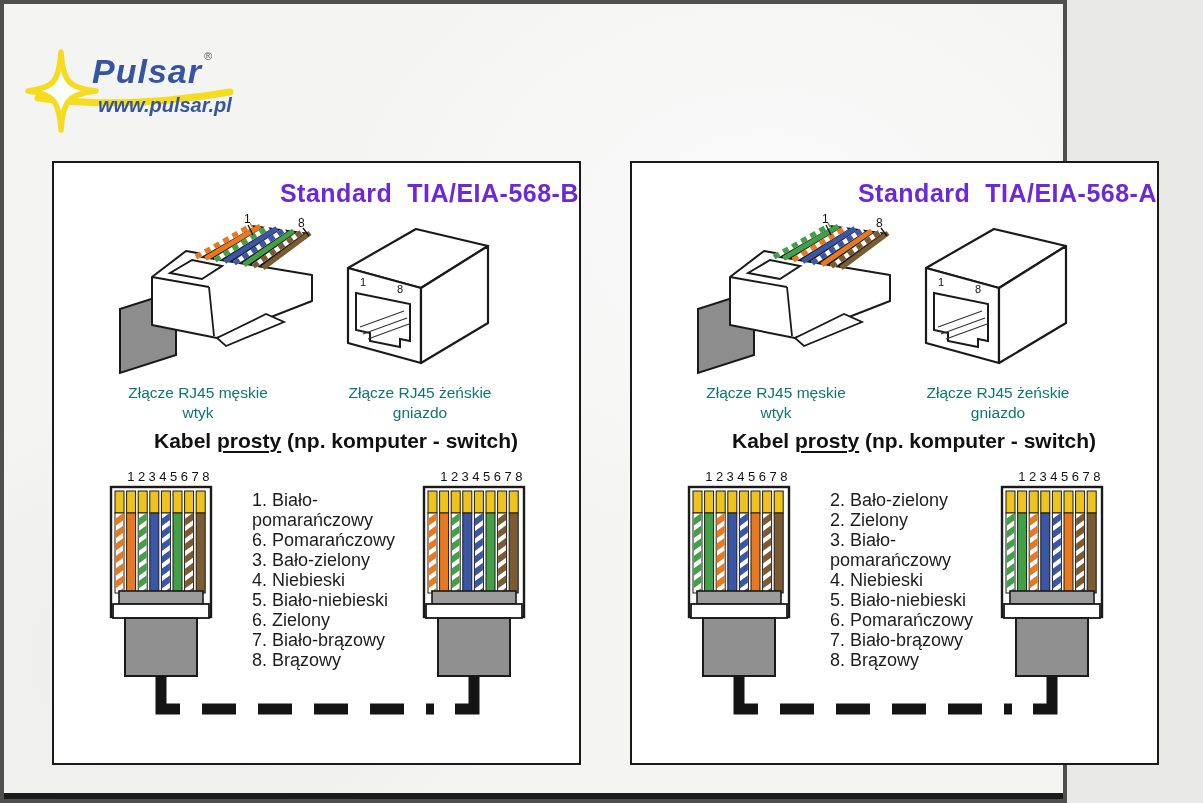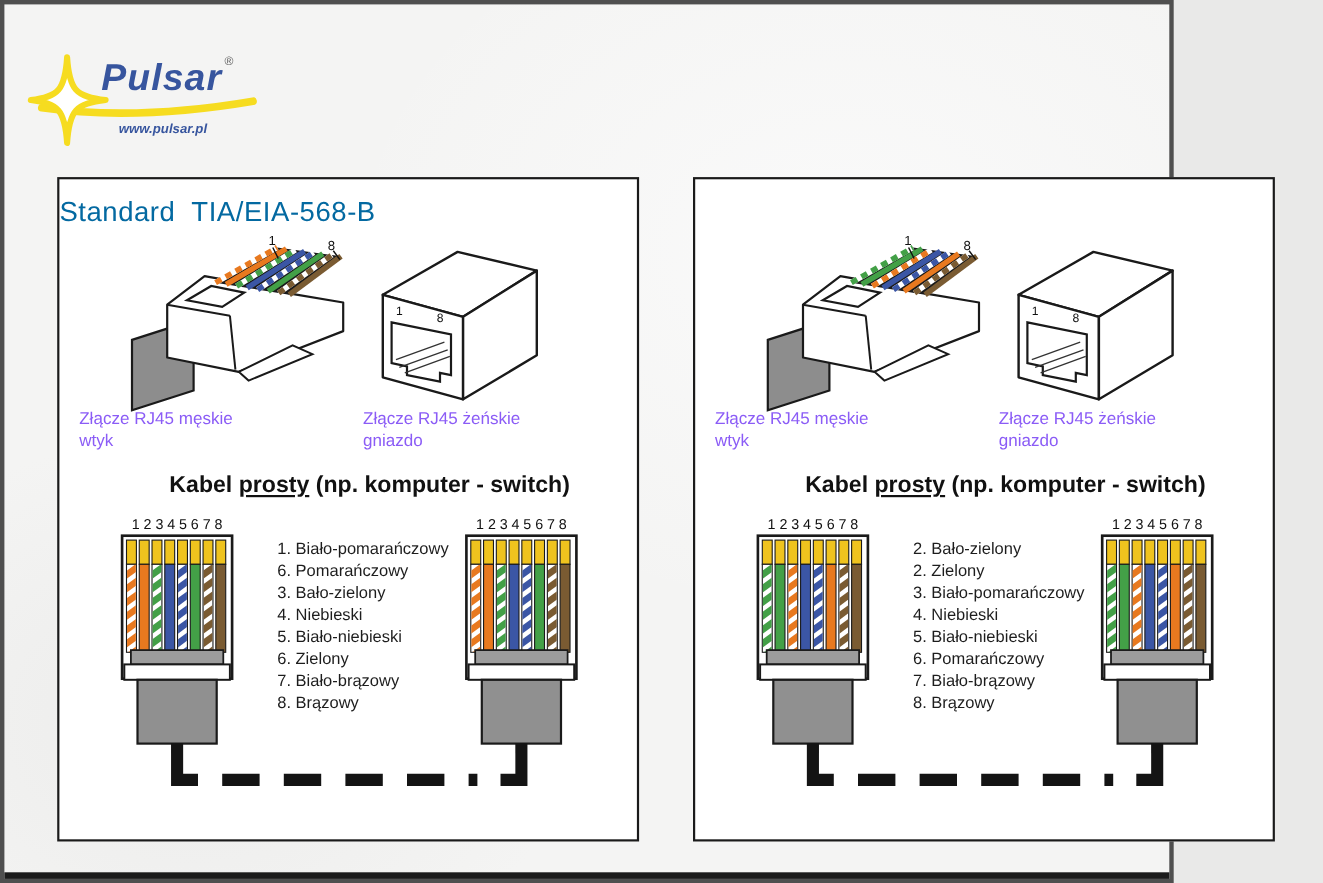--- a/index.html
+++ b/index.html
@@ -22,62 +22,62 @@
 
   
   .logo { position:absolute; left:20px; top:40px; width:230px; height:90px; }
   .logo svg { position:absolute; left:0; top:2px; }
   .brand {
     position:absolute; left:68px; top:8px;
     font-size:34px; font-weight:bold; font-style:italic; color:#37559e; letter-spacing:1px;
   }
   .brand-reg { position:absolute; left:180px; top:6px; font-size:11px; color:#5a5a5a; font-style:normal; }
   .brand-url {
-    position:absolute; left:84px; top:50px;
-    font-size:12px; font-weight:bold; font-style:italic; color:#37559e;margin-top:16px;
+    position:absolute; left:74px; top:50px;
+    font-size:20px; font-weight:bold; font-style:italic; color:#37559e;
   }
   .main-title {
     position:absolute; left:258px; top:24px; width:600px;
     text-align:center; color:#2b2b2b; font-weight:bold;
     font-size:37px; line-height:47px; letter-spacing:0.5px;
   }
 
   
   .panel {
     position:absolute; top:157px; width:529px; height:604px;
     background:#fff; border:2px solid #1a1a1a;
   }
   .panel-left  { left:48px; }
   .panel-right { left:626px; }
   .panel-title {
     position:absolute; left:0; top:16px; width:100%;
-    text-align:left; font-size:25px; font-weight:normal; color:#0369a1;
+    text-align:right; font-size:25px; font-weight:bold; color:#6d28d9;
     white-space:pre-wrap; letter-spacing:0.5px;
   }
   .svg-abs { position:absolute; }
   .caption {
-    position:absolute; top:208px; text-align:left;
-    font-size:15.5px; line-height:20px; color:#8b5cf6;
+    position:absolute; top:220px; text-align:center;
+    font-size:15.5px; line-height:20px; color:#0f766e;
   }
   .caption-male   { left:18px;  width:252px; }
   .caption-female { left:276px; width:180px; }
   .cable-heading {
     position:absolute; left:0; top:266px; width:100%;
     text-align:center; font-size:21px; font-weight:bold; color:#111;padding-left:39px;
   }
   .cable-heading .und { text-decoration:underline; text-decoration-thickness:2px; text-underline-offset:3px; }
   .pin-numbers {
     position:absolute; top:306px; width:104px;
-    text-align:center; font-size:13px; color:#111; letter-spacing:3.5px; text-indent:3.5px;
+    text-align:right; font-size:13px; color:#111; letter-spacing:3.5px; text-indent:3.5px;
   }
   .pins-a { left:55px; } .pins-b { left:368px; }
   .conn-a { left:55px; top:322px; } .conn-b { left:368px; top:322px; }
   .wire-list {
     position:absolute; left:198px; top:327px; width:172px;
-    font-size:15px; line-height:20px; color:#1d1d1d;
+    font-size:18px; line-height:20px; color:#1d1d1d;
   }
   .cable-line { left:0; top:512px; }
 </style>
 </head>
 <body>
 
 <div class="poster">
 
   <div class="logo">
     <svg width="230" height="88" viewBox="0 0 230 88">
@@ -315,20 +315,21 @@
 
     <svg class="svg-abs cable-line" width="529" height="52" viewBox="0 0 529 52">
       <path d="M107,1 V34 H126" fill="none" stroke="#141414" stroke-width="11"></path>
       <path d="M420,1 V34 H401" fill="none" stroke="#141414" stroke-width="11"></path>
       <line x1="148" y1="34" x2="380" y2="34" stroke="#141414" stroke-width="11" stroke-dasharray="34 22"></line>
     </svg>
   </div>
 
   <div class="panel panel-right">
 
+    <div class="panel-title">Standard  TIA/EIA-568-A</div>
 
     <svg class="svg-abs" style="left:60px;top:50px" width="222" height="170" viewBox="0 0 222 170">
       <polygon points="6,96 62,78 62,142 6,160" fill="#8d8d8d" stroke="#1a1a1a" stroke-width="2"></polygon>
       <polygon points="38,64 72,38 128,48 150,54 198,62 198,88 103,125 38,112" fill="#ffffff" stroke="#1a1a1a" stroke-width="2" stroke-linejoin="round"></polygon>
       <polygon points="103,125 152,101 170,109 112,133" fill="#ffffff" stroke="#1a1a1a" stroke-width="1.8"></polygon>
       <polygon points="56,60 78,47 108,53 88,66" fill="#ffffff" stroke="#1a1a1a" stroke-width="2"></polygon>
       <line x1="38" y1="64" x2="95" y2="74" stroke="#1a1a1a" stroke-width="1.8"></line>
       <line x1="95" y1="74" x2="100" y2="123" stroke="#1a1a1a" stroke-width="1.8"></line>
       <g class="wire-layer">
           <polygon points="138,12 196,20 149,55 82,44" fill="#1a1a1a"></polygon>

